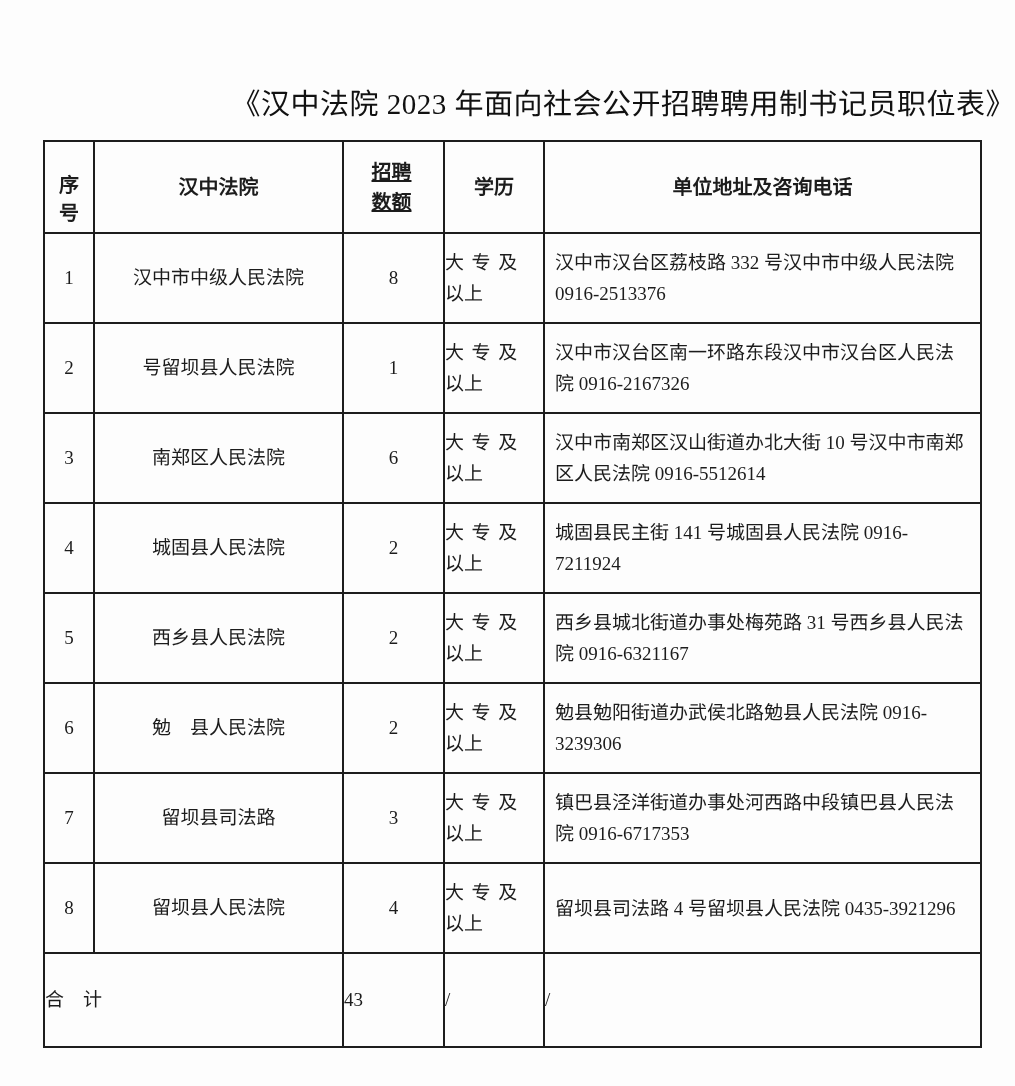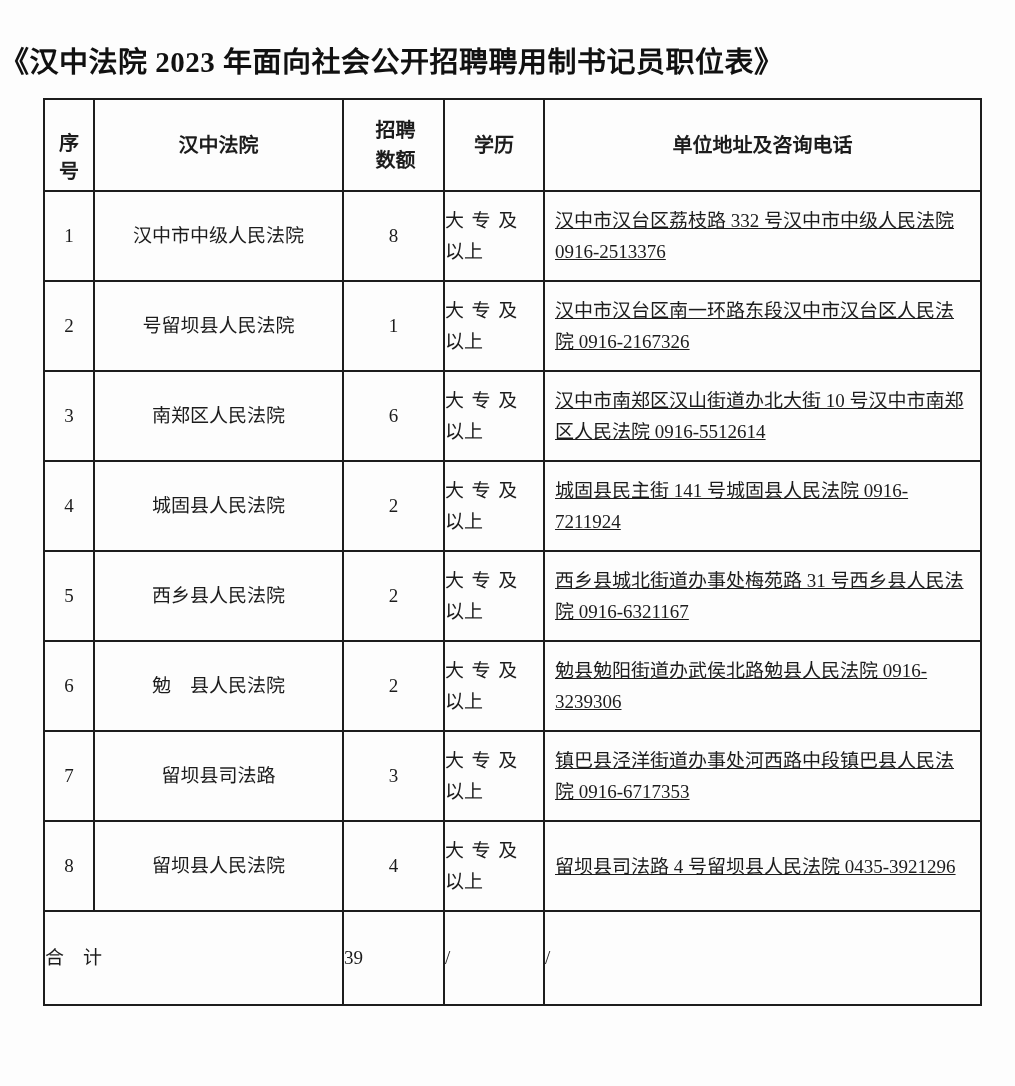--- a/index.html
+++ b/index.html
@@ -13,24 +13,24 @@
     -webkit-font-smoothing: antialiased;
   }
   .page {
     position: relative;
     width: 1015px;
     height: 1086px;
     overflow: hidden;
   }
   .doc-title {
     margin: 0;
-    padding-top: 38px;
-    text-align: left;
+    padding-top: 80px;
+    text-align: right;
     font-size: 29px;
-    font-weight: bold;
+    font-weight: normal;
     letter-spacing: 0.5px;
     color: #111;
   }
   table.positions {
     border-collapse: collapse;
     table-layout: fixed;
     margin: 18px auto 0 43px;
     width: 937px;
     border: 2px solid #1d1d1d;
   }
@@ -54,36 +54,37 @@
   .hdr-narrow {
     display: inline-block;
     width: 1.2em;
     text-align: center;
     line-height: 28px;
     margin-top: 25px;
   }
   .hdr-quota {
     display: inline-block;
     width: 2.2em;
-    text-align: right;
+    text-align: left;
     line-height: 30px;
+    text-decoration: underline;
   }
   
   table.positions tbody tr { height: 90px; }
   td.c-index, td.c-unit, td.c-quota { text-align: center; }
   td.c-edu { text-align: left; }
   .edu-text {
     display: inline-block;
     margin-left: 0;
     width: 3.8em;
     text-align: justify;
     text-justify: inter-character;
     line-height: 31px;
   }
-  td.c-addr { text-align: left; text-decoration: underline; }
+  td.c-addr { text-align: left; }
   .addr-text {
     display: block;
     padding: 4px 10px 4px 10px;
     line-height: 31px;
   }
   
   table.positions tr.footer-row { height: 94px; }
   tr.footer-row td { font-size: 19px; }
 </style>
 </head>
@@ -178,20 +179,20 @@
         <td class="c-index">8</td>
         <td class="c-unit">留坝县人民法院</td>
         <td class="c-quota">4</td>
         <td class="c-edu"><span class="edu-text">大专及以上</span></td>
         <td class="c-addr">
             <span class="addr-text">留坝县司法路 4 号留坝县人民法院 0435-3921296</span>
           </td>
       </tr>
       <tr class="footer-row">
         <td colspan="2">合　计</td>
-        <td>39</td>
+        <td>43</td>
         <td>/</td>
         <td>/</td>
       </tr>
     </tbody>
   </table>
 
 </div>
 
 </body></html>

